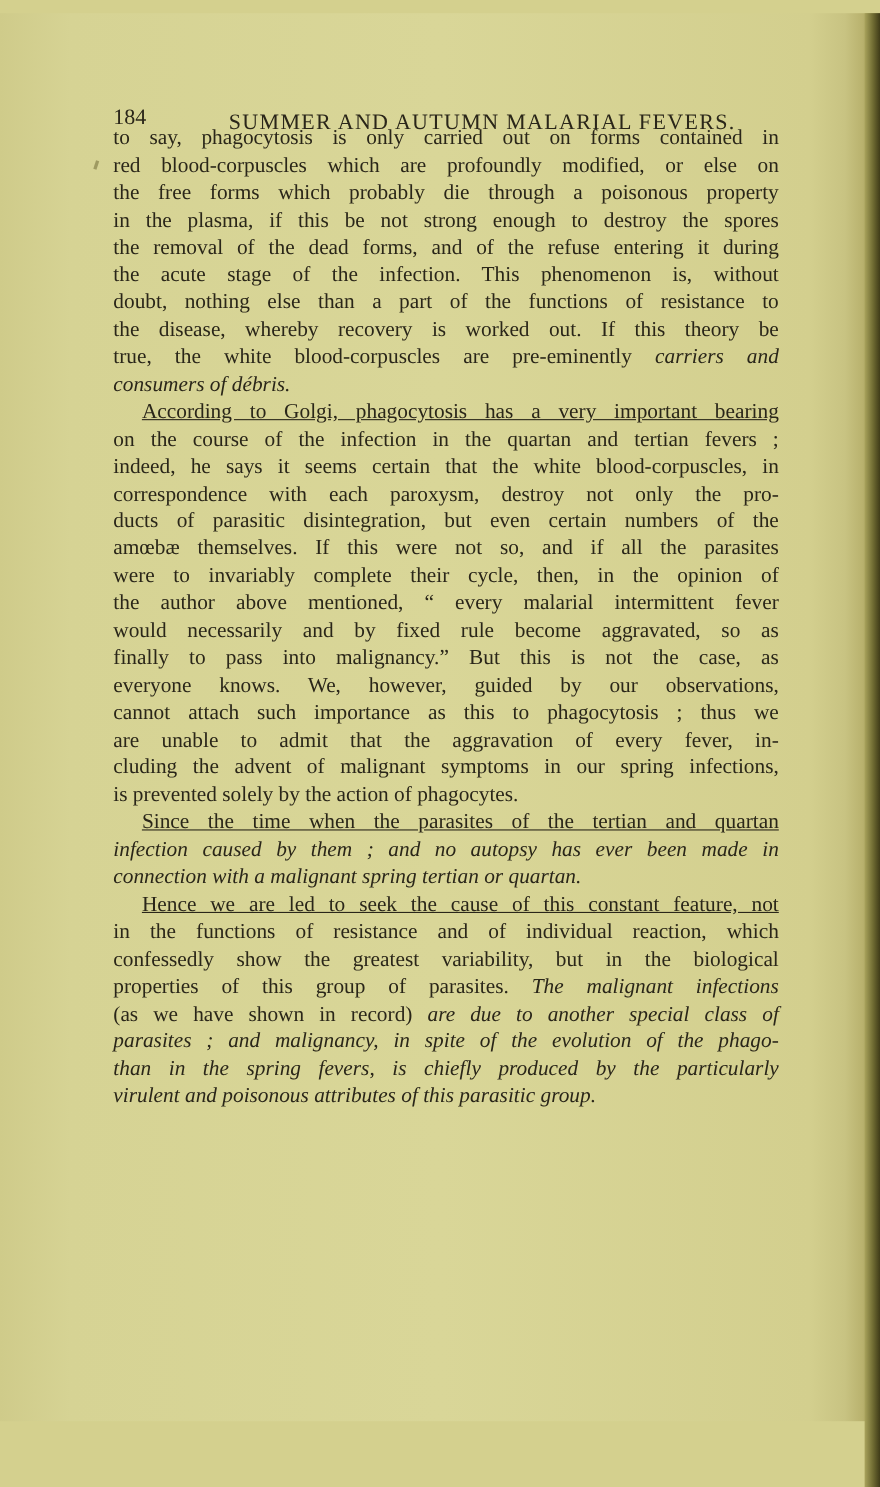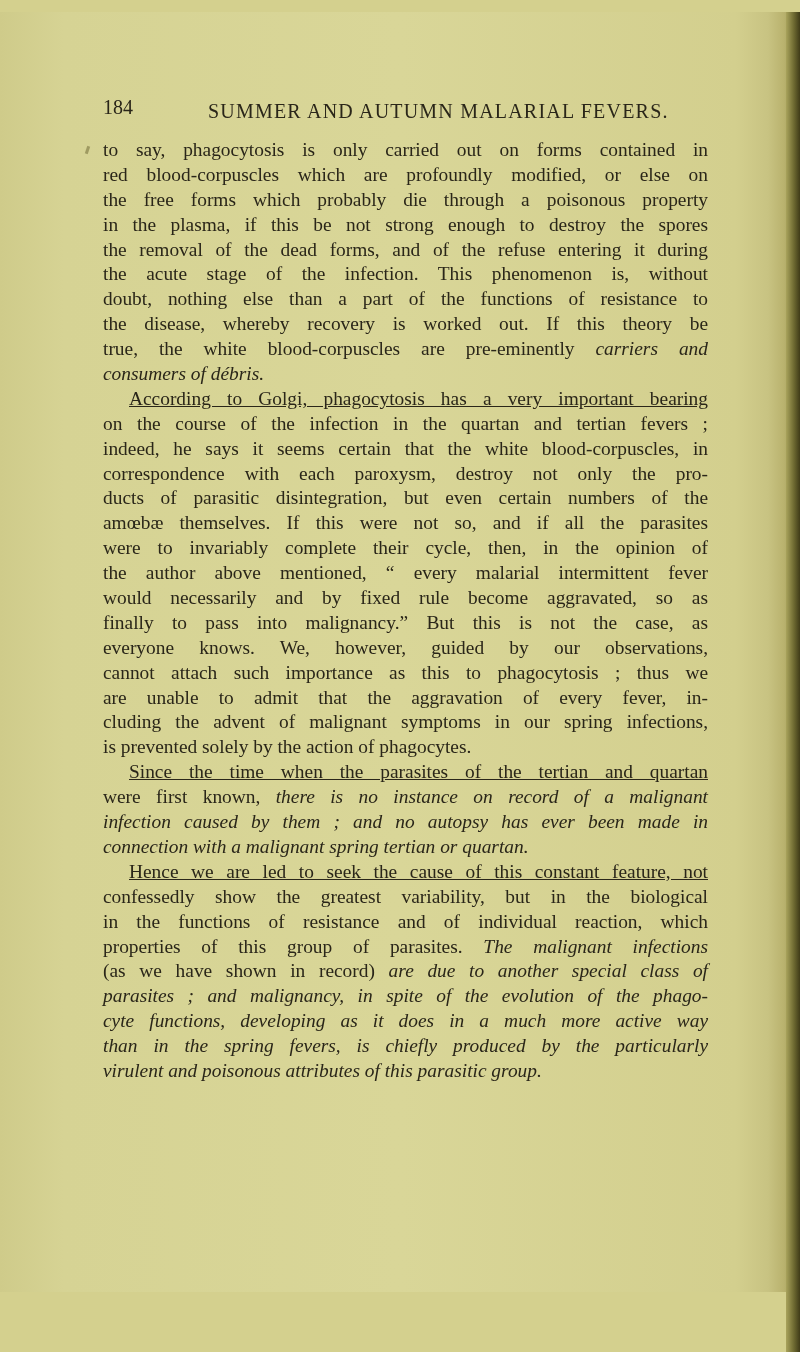--- a/index.html
+++ b/index.html
@@ -46,21 +46,20 @@
       left: 105px;
       top: 4px;
       font-size: 20px;
       letter-spacing: 1.2px;
     }
     .text-block {
       position: absolute;
       left: 103px;
       top: 102px;
       width: 605px;
-      margin-top: 24px;
     }
     .line {
       display: block;
       height: 24.9px;
       line-height: 24.9px;
       font-size: 19.4px;
       text-align: justify;
       text-align-last: justify;
       white-space: nowrap;
     }
@@ -118,26 +117,24 @@
       <div class="line"><span>were to invariably complete their cycle, then, in the opinion of</span></div>
       <div class="line"><span>the author above mentioned, “ every malarial intermittent fever</span></div>
       <div class="line"><span>would necessarily and by fixed rule become aggravated, so as</span></div>
       <div class="line"><span>finally to pass into malignancy.”  But this is not the case, as</span></div>
       <div class="line"><span>everyone knows.  We, however, guided by our observations,</span></div>
       <div class="line"><span>cannot attach such importance as this to phagocytosis ; thus we</span></div>
       <div class="line"><span>are unable to admit that the aggravation of every fever, in-</span></div>
       <div class="line"><span>cluding the advent of malignant symptoms in our spring infections,</span></div>
       <div class="line last"><span>is prevented solely by the action of phagocytes.</span></div>
       <div class="line indent"><span>Since the time when the parasites of the tertian and quartan</span></div>
-      <div class="line"><span>were first known, </span><span class="it">there is no instance on record of a malignant</span></div>
       <div class="line"><span class="it">infection caused by them ;  and no autopsy has ever been made in</span></div>
       <div class="line last"><span class="it">connection with a malignant spring tertian or quartan.</span></div>
       <div class="line indent"><span>Hence we are led to seek the cause of this constant feature, not</span></div>
+      <div class="line"><span>in the functions of resistance and of individual reaction, which</span></div>
       <div class="line"><span>confessedly show the greatest variability, but in the biological</span></div>
-      <div class="line"><span>in the functions of resistance and of individual reaction, which</span></div>
       <div class="line"><span>properties of this group of parasites.  </span><span class="it">The malignant infections</span></div>
       <div class="line"><span>(as we have shown in record) </span><span class="it">are due to another special class of</span></div>
       <div class="line"><span class="it">parasites ;  and malignancy, in spite of the evolution of the phago-</span></div>
-      <div class="line"><span class="it">cyte functions, developing as it does in a much more active way</span></div>
       <div class="line"><span class="it">than in the spring fevers, is chiefly produced by the particularly</span></div>
       <div class="line last"><span class="it">virulent and poisonous attributes of this parasitic group.</span></div>
     </div>
 </div>
 
 </body></html>

